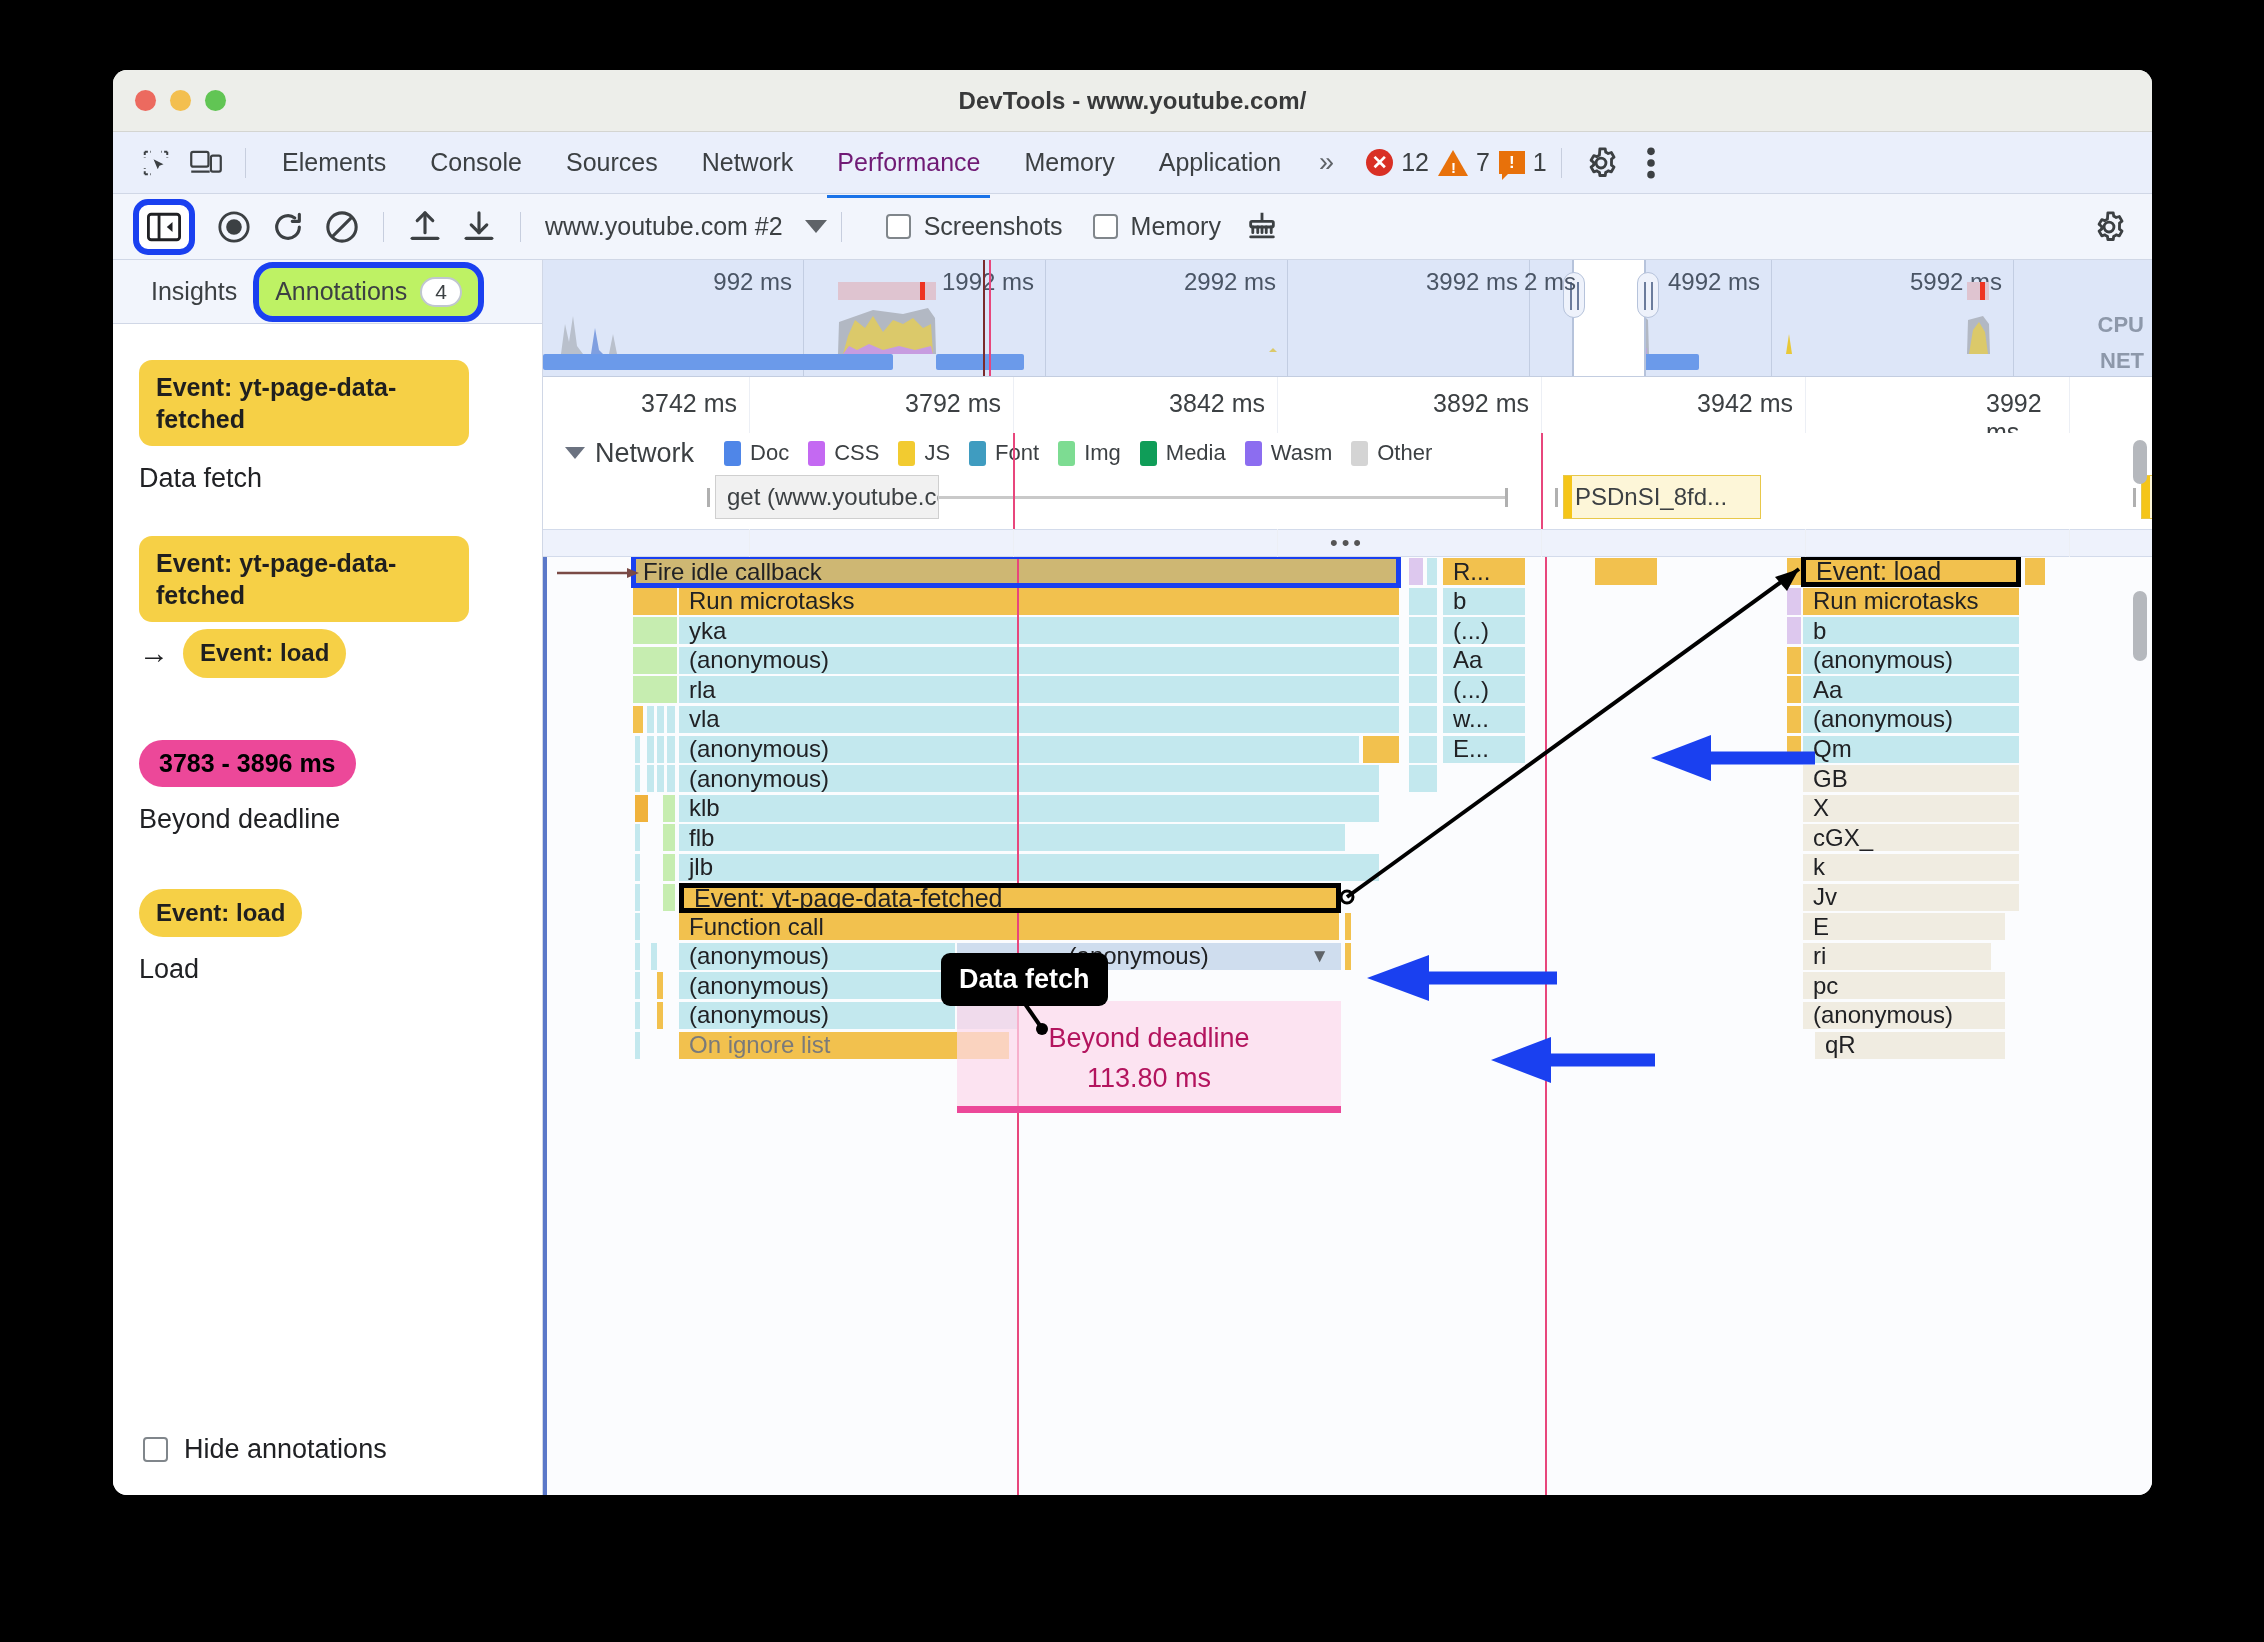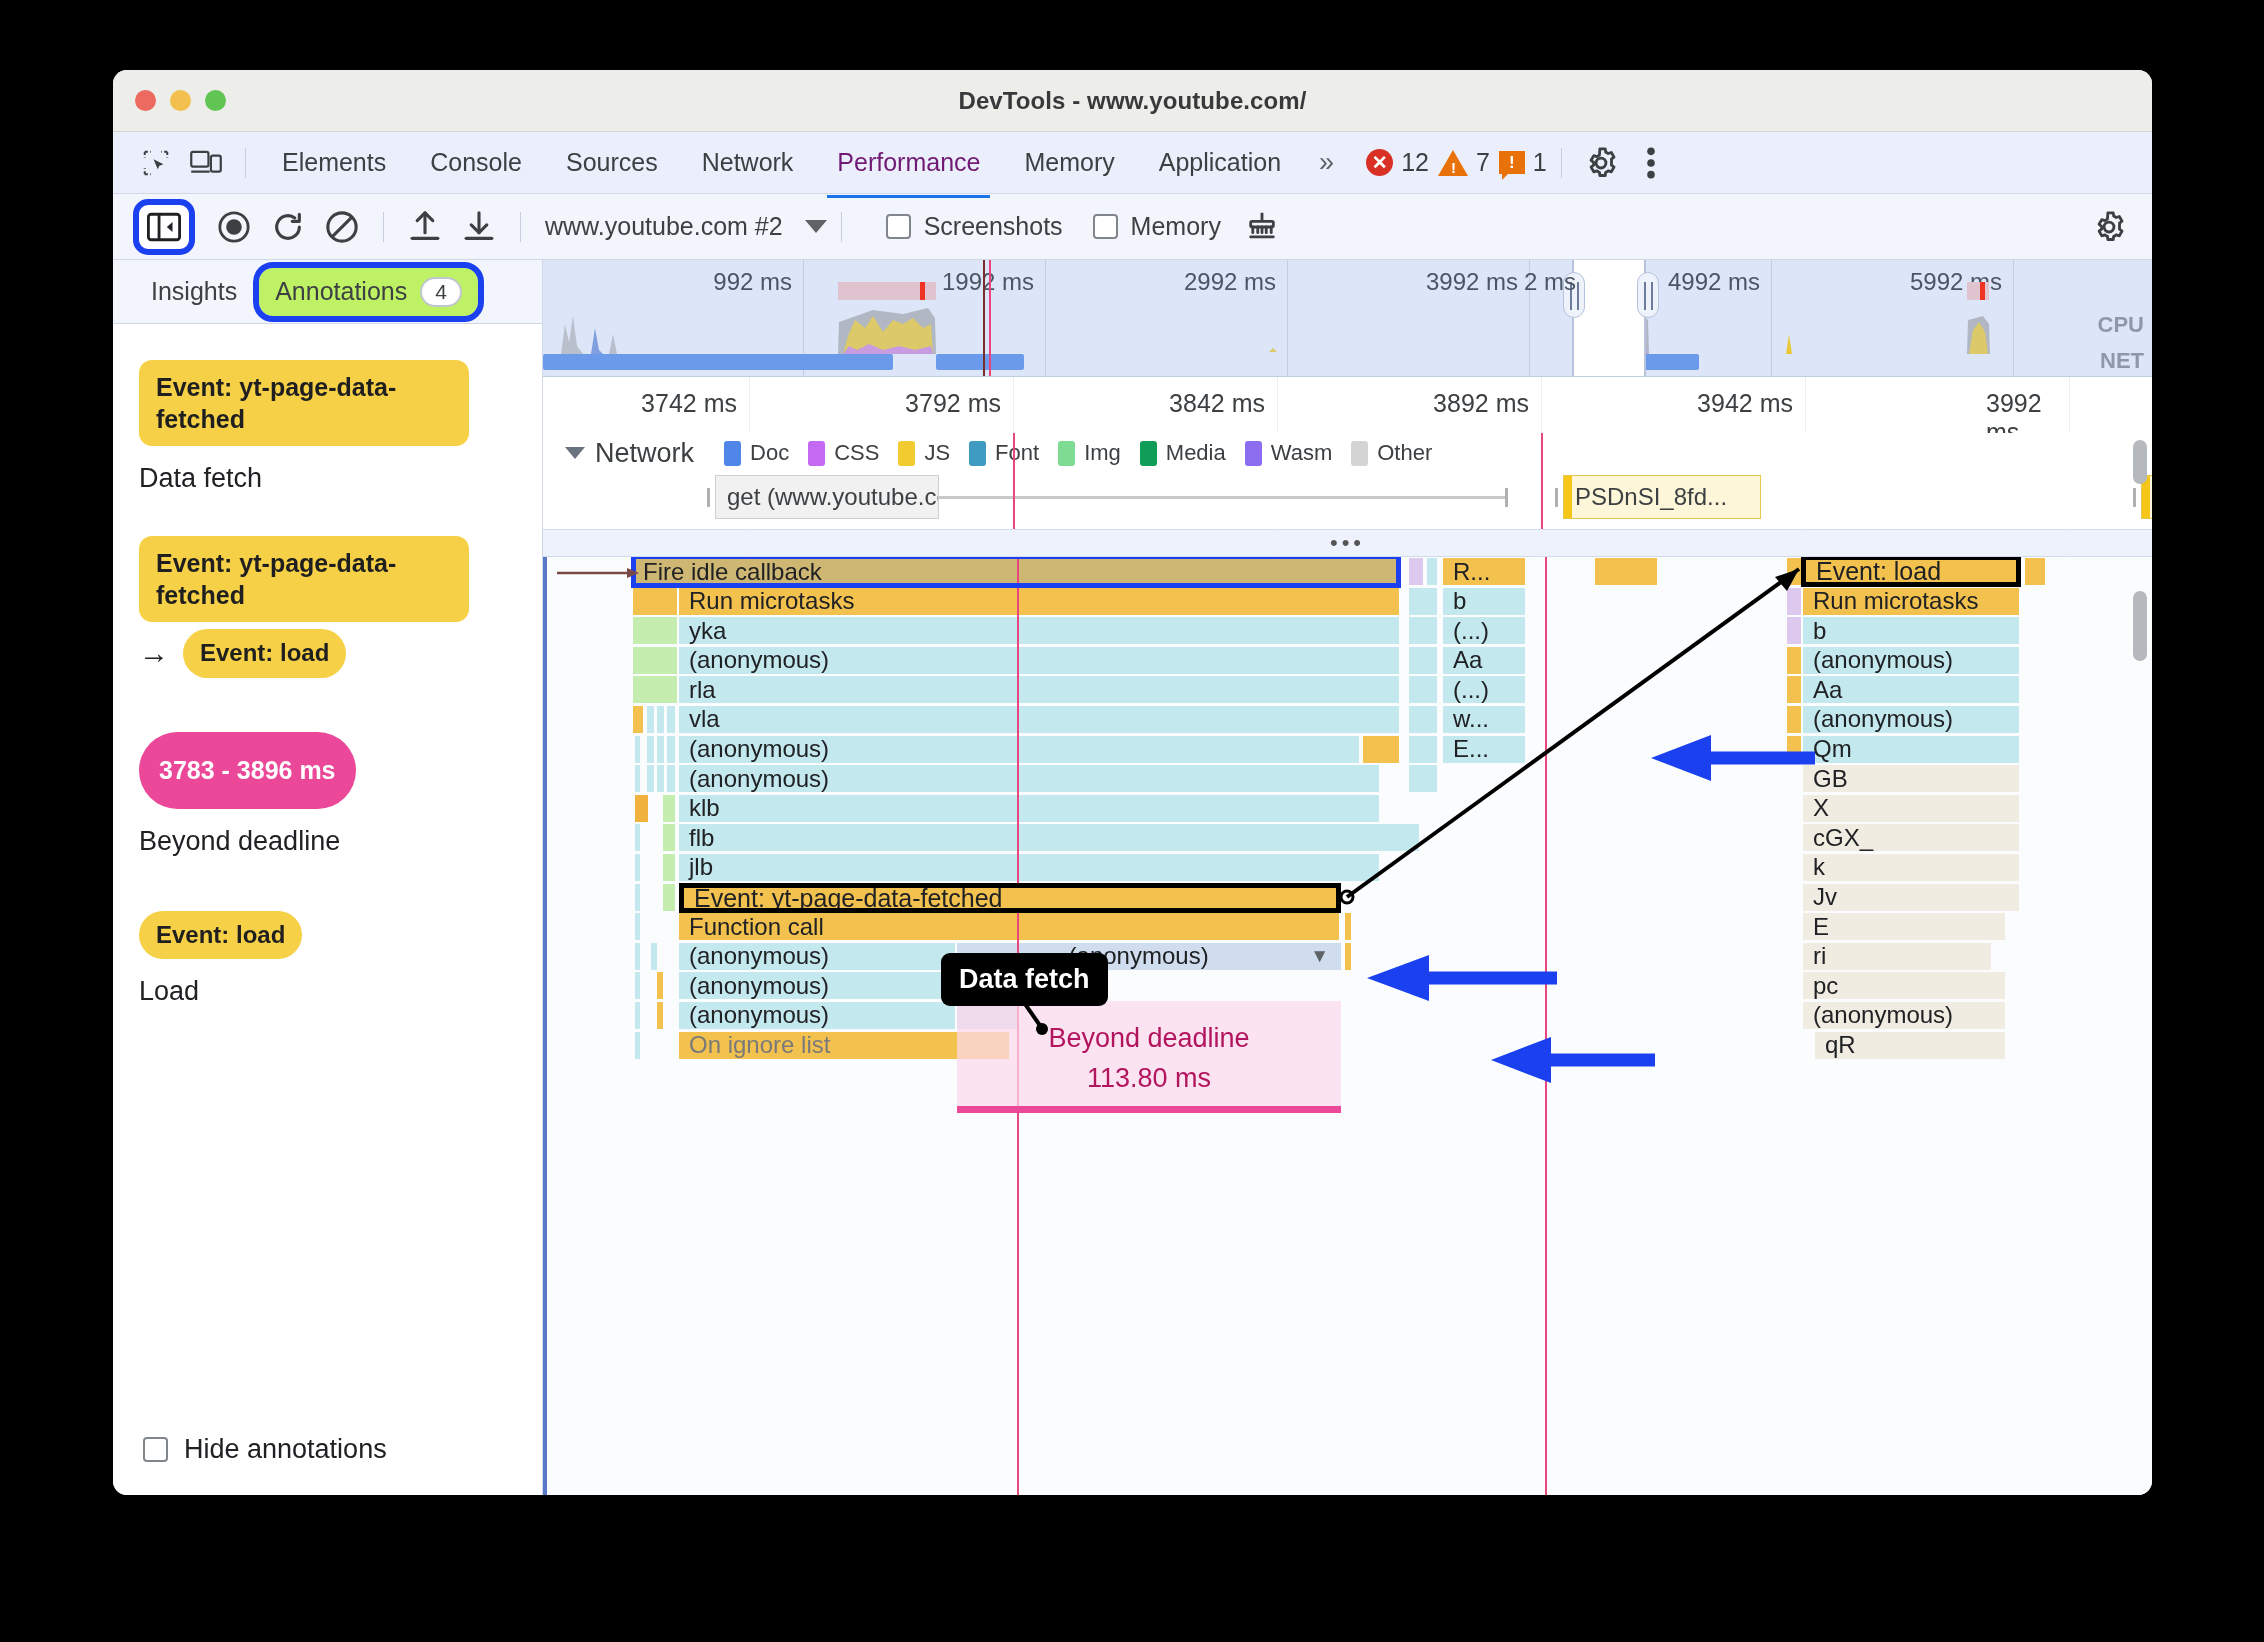--- a/index.html
+++ b/index.html
@@ -165,22 +165,22 @@
     background: #f6d046;
     color: #1f1f1f; font-weight: bold;
     font-size: 25px; line-height: 1.28;
     border-radius: 13px;
     padding: 11px 17px;
     max-width: 330px;
   }
   .chip-yellow.sm { font-size: 24px; padding: 9px 17px; border-radius: 999px; }
   .chip-pink {
     display: inline-block;
-    background: #ec4899; color: #ffffff; font-weight: bold;
-    font-size: 25px; border-radius: 999px; padding: 24px 20px;
+    background: #ec4899; color: #000000; font-weight: bold;
+    font-size: 25px; border-radius: 999px; padding: 9px 20px; margin-top: 8px;
   }
   .ann-desc { font-size: 27px; color: #202124; margin-top: 17px; }
   .ann-link-row { display: flex; align-items: center; gap: 14px; margin-top: 7px; }
   .arrow-r { font-size: 30px; color: #202124; line-height: 1; }
   #hide-ann-row {
     position: absolute; left: 30px; bottom: 30px;
     display: flex; align-items: center; gap: 16px; cursor: pointer;
   }
   #hide-ann-row span { font-size: 27px; color: #202124; }
 
@@ -739,21 +739,21 @@
         <div class="fl-row">
           <div class="fl-box c-orange" style="left:88px; width:13px;"></div>
           <div class="fl-box c-green" style="left:116px; width:12px;"></div>
           <div class="fl-box c-cyan" style="left:132px; width:700px;">klb</div>
           <div class="fl-box c-beige" style="left:1256px; width:216px;">X</div>
         </div>
 
         <div class="fl-row">
           <div class="fl-box c-cyan thin" style="left:88px; width:5px;"></div>
           <div class="fl-box c-green" style="left:116px; width:12px;"></div>
-          <div class="fl-box c-cyan" style="left:132px; width:740px;">flb</div>
+          <div class="fl-box c-cyan" style="left:132px; width:666px;">flb</div>
           <div class="fl-box c-beige" style="left:1256px; width:216px;">cGX_</div>
         </div>
 
         <div class="fl-row">
           <div class="fl-box c-cyan thin" style="left:88px; width:5px;"></div>
           <div class="fl-box c-green" style="left:116px; width:12px;"></div>
           <div class="fl-box c-cyan" style="left:132px; width:700px;">jlb</div>
           <div class="fl-box c-beige" style="left:1256px; width:216px;">k</div>
         </div>
 

